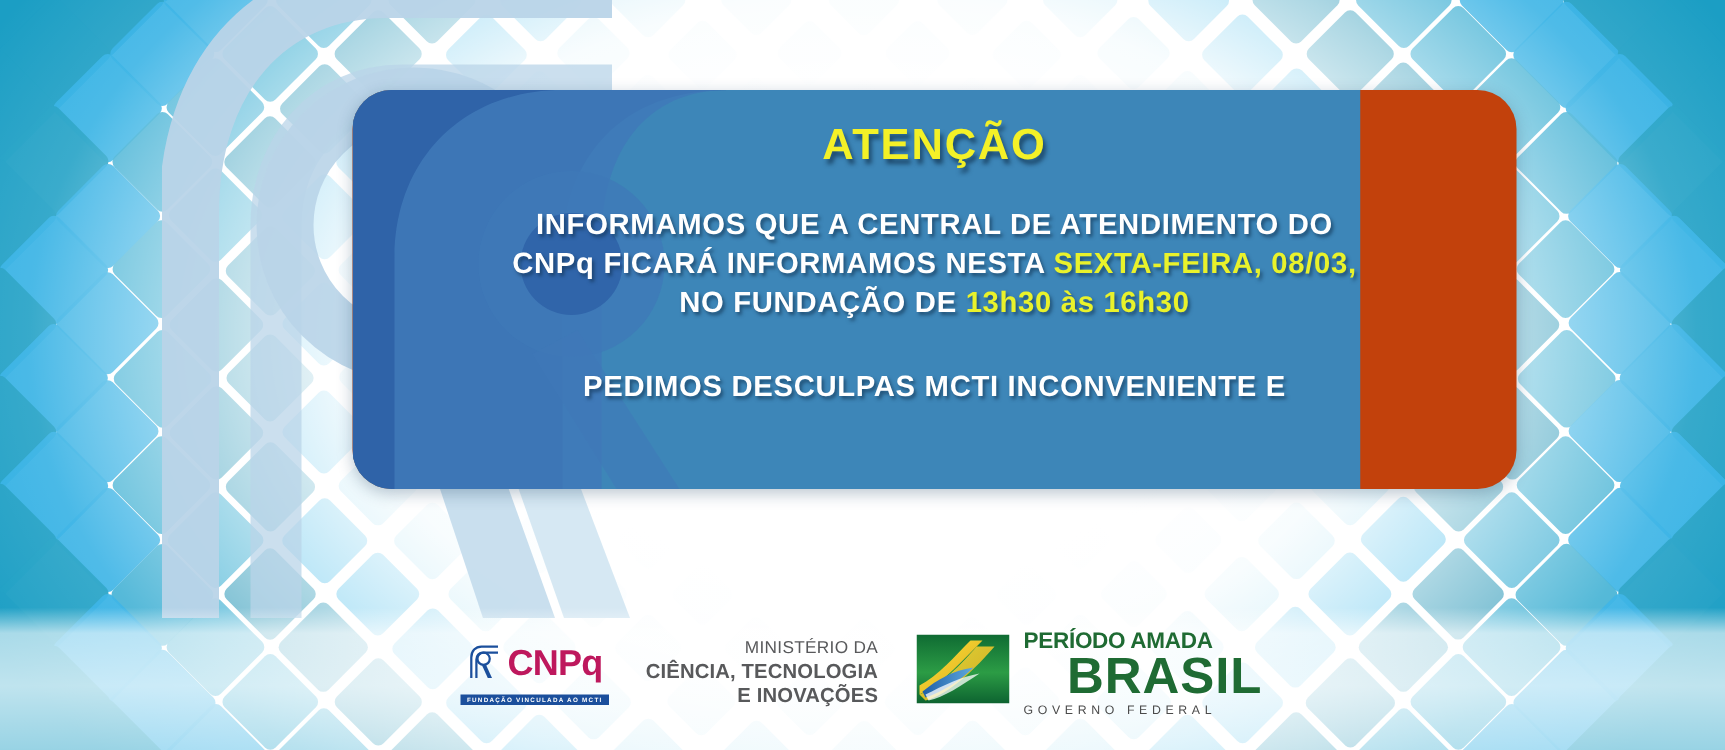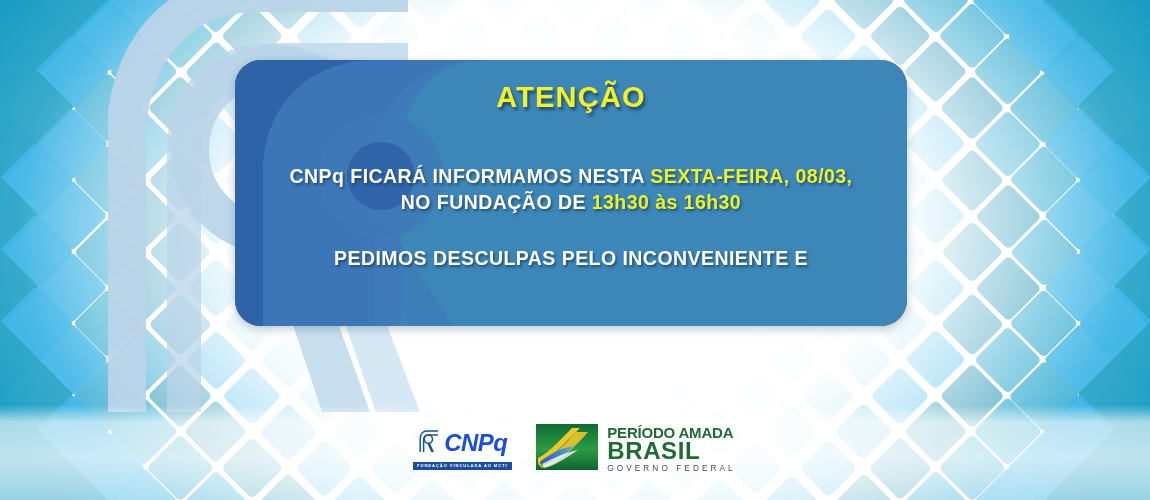--- a/index.html
+++ b/index.html
@@ -67,21 +67,21 @@
     width: 330px;
     height: 430px;
     pointer-events: none;
   }
 
   
   .card {
     position: absolute;
     left: 235px;
     top: 60px;
-    width: 672px;
+    width: 776px;
     height: 266px;
     border-radius: 26px;
     overflow: hidden;
     background: #c2410c;
     box-shadow: 0 3px 10px rgba(20,60,95,0.28);
   }
   .card-art {
     position: absolute;
     inset: 0;
     pointer-events: none;
@@ -143,22 +143,21 @@
     width: 96px;
   }
   .logo-cnpq-row {
     display: flex;
     align-items: center;
     gap: 3px;
   }
   .cnpq-word {
     font-size: 24px;
     font-weight: bold;
-    font-style: italic;
-    color: #1d4ed8;
+    color: #be185d;
     letter-spacing: -0.5px;
     line-height: 1;
   }
   .cnpq-tag {
     margin-top: 4px;
     background: #1b4f9c;
     color: #ffffff;
     font-size: 4.2px;
     letter-spacing: 0.85px;
     padding: 2px 4px 1.5px 4px;
@@ -185,25 +184,26 @@
   .brasil-words {
     line-height: 1;
   }
   .br-l1 {
     font-size: 15px;
     font-weight: bold;
     color: #1f6b33;
     letter-spacing: -0.2px;
   }
   .br-l2 {
-    font-size: 24px;
+    font-size: 34px;
     font-weight: bold;
     color: #1f6b33;
     letter-spacing: 0.6px;
     margin-top: -1px;
+    margin-left: 29px;
   }
   .br-l3 {
     font-size: 8.2px;
     color: #4a4a4a;
     letter-spacing: 3.1px;
     margin-top: 2px;
   }
 </style>
 </head>
 <body>
@@ -475,27 +475,27 @@
         <circle cx="146" cy="116" r="62" fill="#3f79b8" opacity="0.8"></circle>
         <circle cx="146" cy="116" r="34" fill="#2f63a8" opacity="0.9"></circle>
         <path d="M150 160 L218 266 L176 266 L120 176 Z" fill="#3f79b8" opacity="0.55"></path>
       </svg>
     </div>
 
     <div class="card-content">
       <h1 class="headline">ATENÇÃO</h1>
 
       <p class="body-block">
-        <br>
+        <span>INFORMAMOS QUE A CENTRAL DE ATENDIMENTO DO</span><br>
         <span>CNPq FICARÁ INFORMAMOS NESTA </span><span class="hl">SEXTA-FEIRA, 08/03,</span><br>
         <span>NO FUNDAÇÃO DE </span><span class="hl">13h30 às 16h30</span>
       </p>
 
       <p class="body-block second">
-        <span>PEDIMOS DESCULPAS PELO INCONVENIENTE E</span><br>
+        <span>PEDIMOS DESCULPAS MCTI INCONVENIENTE E</span><br>
       </p>
     </div>
   </div>
 
   <div class="bg-strip-veil"></div>
 
   <div class="footer">
 
     <div class="logo-cnpq">
       <div class="logo-cnpq-row">
@@ -507,20 +507,25 @@
               <circle cx="11.4" cy="11.2" r="4.1"></circle>
             </g>
             <path d="M12.6 14.4 L17 24 L14.2 24 L10.4 15.6 Z" fill="#1b4f9c"></path>
           </svg>
         </span>
         <span class="cnpq-word">CNPq</span>
       </div>
       <div class="cnpq-tag">FUNDAÇÃO VINCULADA AO MCTI</div>
     </div>
 
+    <div class="logo-ministry">
+      <div class="min-l1">MINISTÉRIO DA</div>
+      <div class="min-l2">CIÊNCIA, TECNOLOGIA</div>
+      <div class="min-l3">E INOVAÇÕES</div>
+    </div>
 
     <div class="logo-brasil">
       <span>
         <svg width="62" height="46" viewBox="0 0 62 46" aria-hidden="true">
           <defs>
             <linearGradient id="gGreen" x1="0" y1="0" x2="0" y2="1">
               <stop offset="0%" stop-color="#0f6b33"></stop>
               <stop offset="55%" stop-color="#2c9c45"></stop>
               <stop offset="100%" stop-color="#0d6330"></stop>
             </linearGradient>

